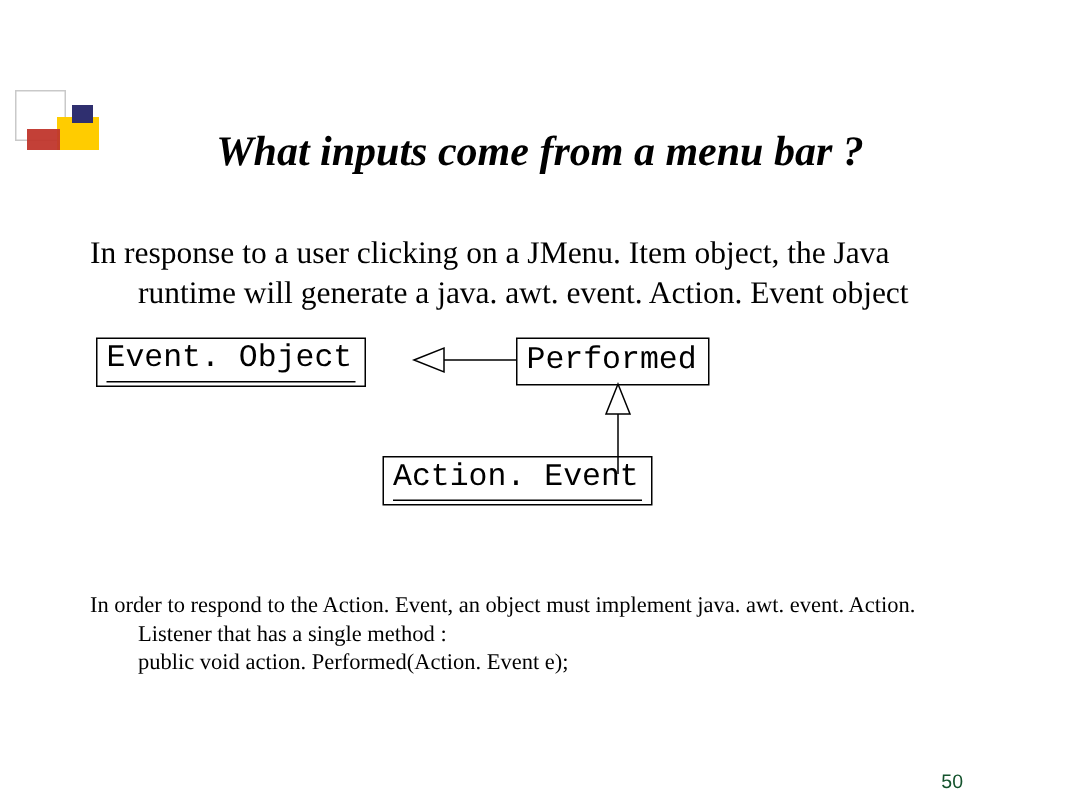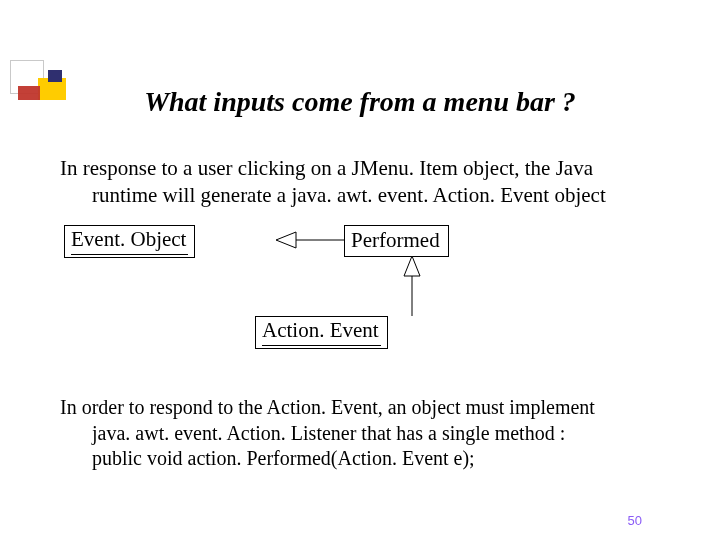--- a/index.html
+++ b/index.html
@@ -45,48 +45,49 @@
     font-size: 21px;
     line-height: 1.28;
     text-indent: -32px;
     padding-left: 32px;
   }
   .p2 {
     position: absolute;
     top: 395px;
     left: 60px;
     right: 48px;
-    font-size: 20px;
+    font-size: 15px;
     line-height: 1.28;
     text-indent: -32px;
     padding-left: 32px;
   }
 
   .uml {
     position: absolute;
     border: 1px solid #000;
     background: #fff;
     font-size: 21px;
     line-height: 1.22;
     padding: 1px 6px 2px 6px;
+    font-family: Liberation Mono, monospace;
   }
   .uml .name {
     border-bottom: 1px solid #000;
     display: block;
     padding: 0 2px 1px 0;
   }
   .uml .op {
     display: block;
     padding: 1px 2px 0 0;
     white-space: nowrap;
   }
 
   #box-eventobject { left: 64px;  top: 225px; }
   #box-awtevent    { left: 344px; top: 225px; }
-  #box-actionevent { left: 255px; top: 316px; }
+  #box-actionevent { left: 255px; top: 304px; }
 
   
   svg.conn {
     position: absolute;
     left: 0; top: 0;
     width: 720px; height: 540px;
     pointer-events: none;
   }
   .hollow-tri {
     fill: #fff;
@@ -97,21 +98,21 @@
     stroke: #000;
     stroke-width: 1;
   }
 
   .page-num {
     position: absolute;
     right: 18px;
     bottom: 12px;
     font-family: Arial, Helvetica, sans-serif;
     font-size: 13px;
-    color: #8b5cf6;
+    color: #14532d;
   }
 </style>
 </head>
 <body>
 <div class="slide">
 
   <div class="deco d1"></div>
   <div class="deco d2"></div>
   <div class="deco d4"></div>
   <div class="deco d3"></div>

